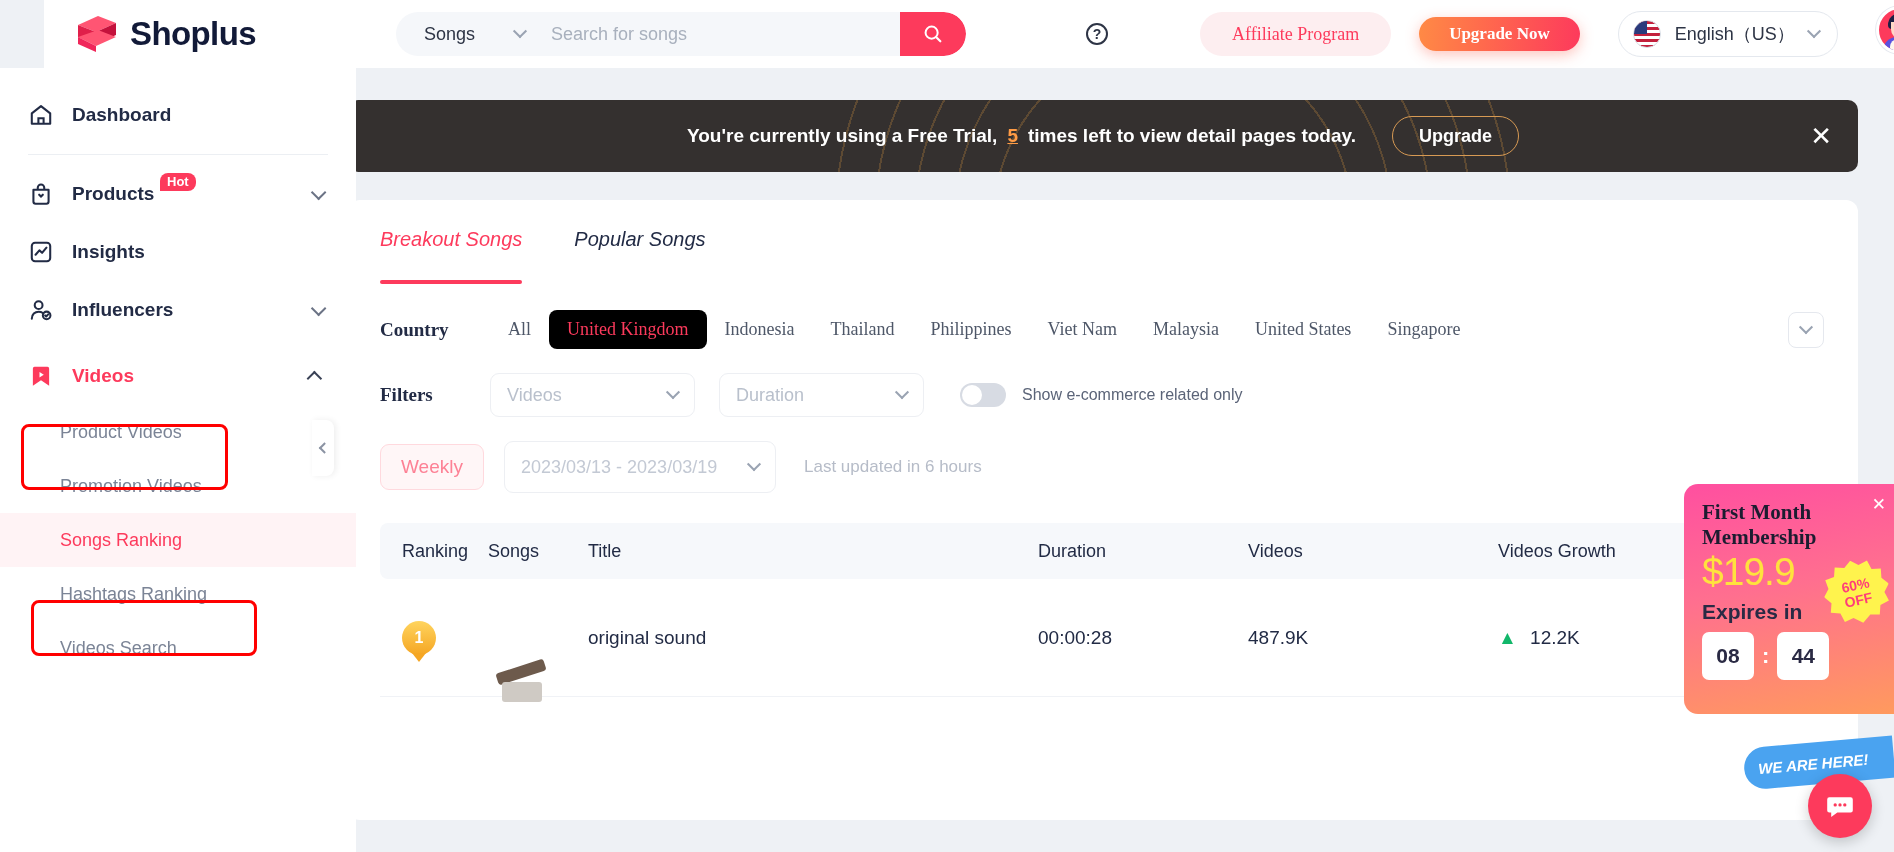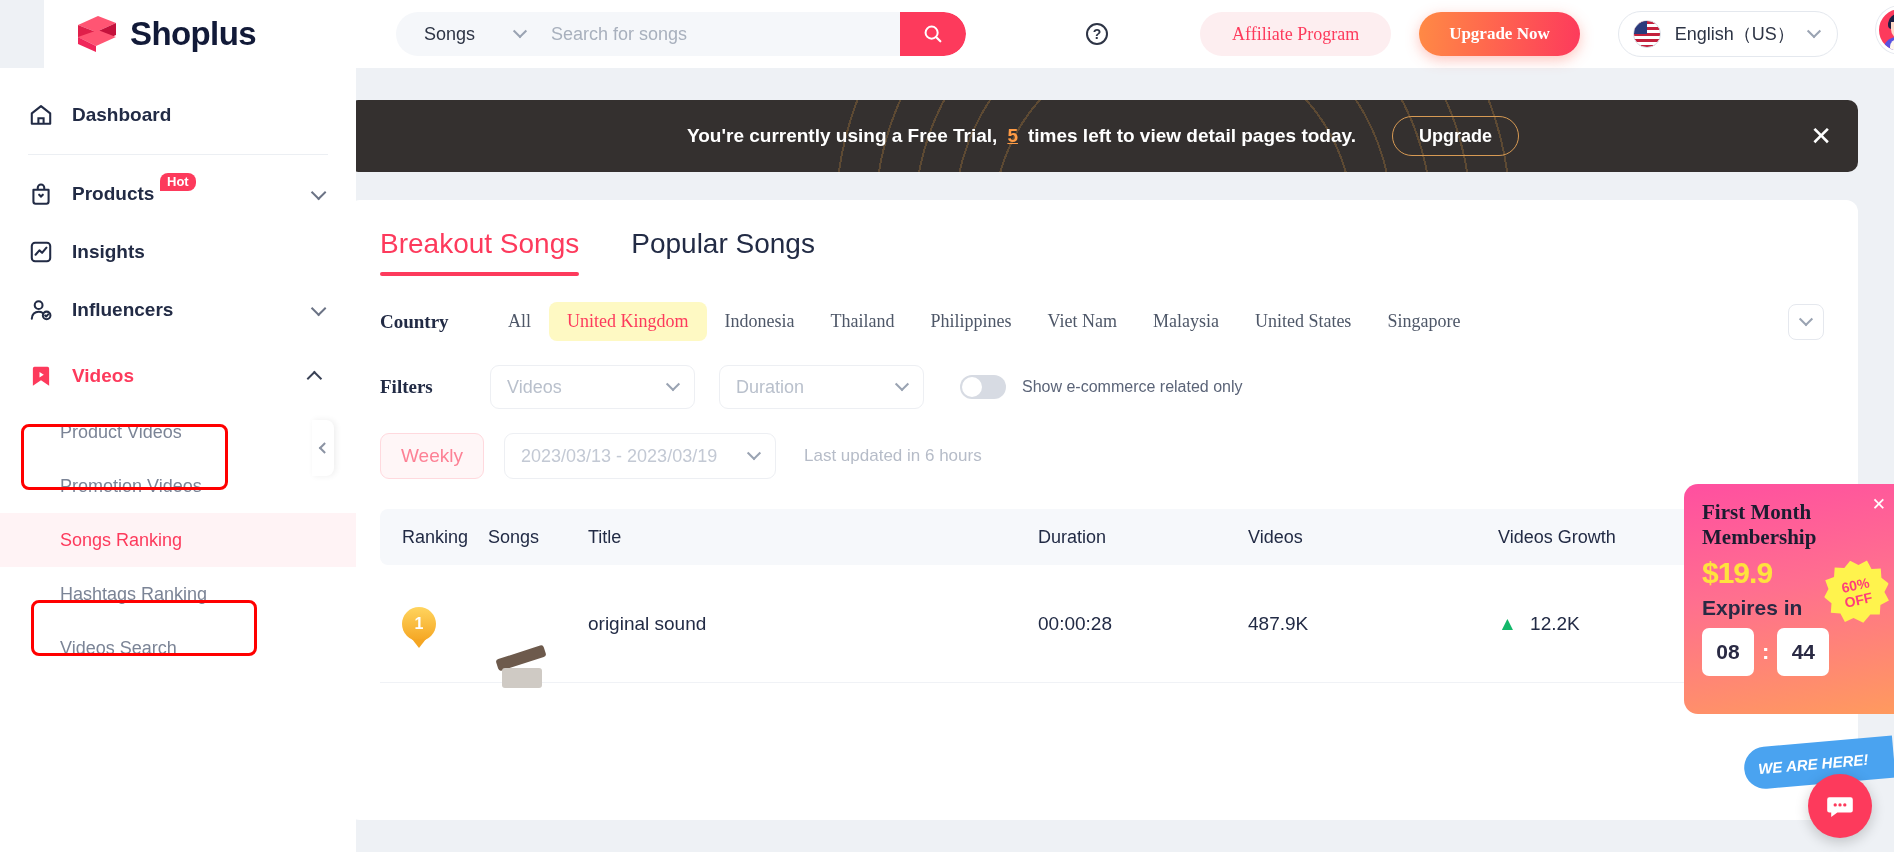--- a/index.html
+++ b/index.html
@@ -68,21 +68,21 @@
   }
   .affiliate-btn {
     margin-left: 92px;
     height: 44px; padding: 0 32px; border-radius: 24px;
     background: #fdeef0; color: #fd3a5c;
     font-size: 18px; display: flex; align-items: center;
     border: none; cursor: pointer;
     font-family: "Liberation Serif", serif;
   }
   .upgrade-now {
-    margin-left: 28px; height: 44px; padding: 0 30px; border-radius: 24px;
+    margin-left: 28px; height: 34px; padding: 0 30px; border-radius: 24px;
     background: linear-gradient(95deg,#ff8a45 0%,#ff6a4d 40%,#fd3a5c 100%);
     color: #fff; font-size: 17px; font-weight: 700;
     display: flex; align-items: center; border: none; cursor: pointer;
     box-shadow: 0 4px 14px rgba(253,90,70,.35);
     font-family: "Liberation Serif", serif;
   }
   .lang-select {
     margin-left: 38px; height: 46px; padding: 0 18px 0 14px;
     border: 1px solid #e4e8ee; border-radius: 24px;
     display: flex; align-items: center; gap: 14px;
@@ -224,22 +224,22 @@
   }
 
   .card {
     margin: 28px 36px 0 36px;
     background: #fff; border-radius: 12px;
     height: 620px; position: relative; overflow: hidden;
   }
 
   .tabs { display: flex; align-items: flex-end; padding: 28px 0 0 32px; gap: 52px; }
   .tab {
-    font-size: 28px; color: #222b45; padding-bottom: 16px;
-    cursor: pointer; position: relative;
+    font-size: 20px; color: #222b45; padding-bottom: 33px;
+    cursor: pointer; position: relative; font-style: italic;
   }
   .tab.active { color: #fd3a5c; }
   .tab.active::after {
     content: ''; position: absolute; left: 0; right: 0; bottom: 0;
     height: 4px; background: #fd3a5c; border-radius: 2px;
   }
 
   .filter-row {
     display: flex; align-items: center;
     padding-left: 32px; margin-top: 26px; position: relative;
@@ -248,21 +248,21 @@
     font-size: 19px; font-weight: 700; color: #222b45;
     width: 110px; flex: none;
     font-family: "Liberation Serif", serif;
   }
   .country-list { display: flex; align-items: center; }
   .country-pill {
     font-size: 18px; color: #4e5768; padding: 9px 18px;
     border-radius: 8px; cursor: pointer; white-space: nowrap;
     font-family: "Liberation Serif", serif;
   }
-  .country-pill.sel { background: #fef9c3; color: #fd3a5c; }
+  .country-pill.sel { background: #000000; color: #fd3a5c; }
   .country-more {
     position: absolute; right: 34px; width: 36px; height: 36px;
     border: 1px solid #e5e8ee; border-radius: 8px;
     display: flex; align-items: center; justify-content: center; cursor: pointer;
   }
 
   .select-box {
     width: 205px; height: 44px; border: 1px solid #edeff3; border-radius: 9px;
     display: flex; align-items: center; justify-content: space-between;
     padding: 0 16px; font-size: 18px; color: #b9c0cc; cursor: pointer;
@@ -276,21 +276,21 @@
     width: 20px; height: 20px; border-radius: 50%; background: #fff;
   }
   .toggle-label { font-size: 16px; color: #5b6478; margin-left: 16px; }
 
   .weekly-pill {
     width: 104px; height: 46px; border: 1px solid #ffd9de; border-radius: 9px;
     background: #fff6f7; color: #fd8195; font-size: 19px;
     display: flex; align-items: center; justify-content: center; cursor: pointer;
   }
   .date-box {
-    width: 272px; height: 46px; margin-left: 20px;
+    width: 272px; height: 52px; margin-left: 20px;
     border: 1px solid #edeff3; border-radius: 9px;
     display: flex; align-items: center; justify-content: space-between;
     padding: 0 16px; font-size: 18px; color: #c3c9d4; cursor: pointer;
   }
   .last-updated { margin-left: 28px; font-size: 17px; color: #b6bcc8; }
 
   .table-head {
     margin: 30px 32px 0 32px; height: 56px;
     background: #f6f8fb; border-radius: 8px;
     display: flex; align-items: center;
@@ -351,21 +351,21 @@
   }
   .promo-close {
     position: absolute; right: 8px; top: 10px; color: #fff;
     font-size: 17px; cursor: pointer; background: none; border: none;
   }
   .promo-title {
     color: #1c1c30; font-size: 21px; font-weight: 700; line-height: 1.2;
     font-family: "Liberation Serif", serif;
   }
   .promo-price {
-    color: #ffe23d; font-size: 30px; font-weight: 700; margin-top: 6px;
+    color: #ffe23d; font-size: 39px; font-weight: 400; margin-top: 0;
     letter-spacing: -1px;
   }
   .promo-badge {
     position: absolute; right: 4px; top: 76px;
     width: 66px; height: 66px;
     background: #fff34d; color: #ff3d7a;
     font-size: 14px; font-weight: 800; line-height: 1.05;
     display: flex; flex-direction: column; align-items: center; justify-content: center;
     transform: rotate(-12deg);
     clip-path: polygon(50% 0%,61% 9%,75% 5%,79% 19%,93% 21%,91% 35%,

